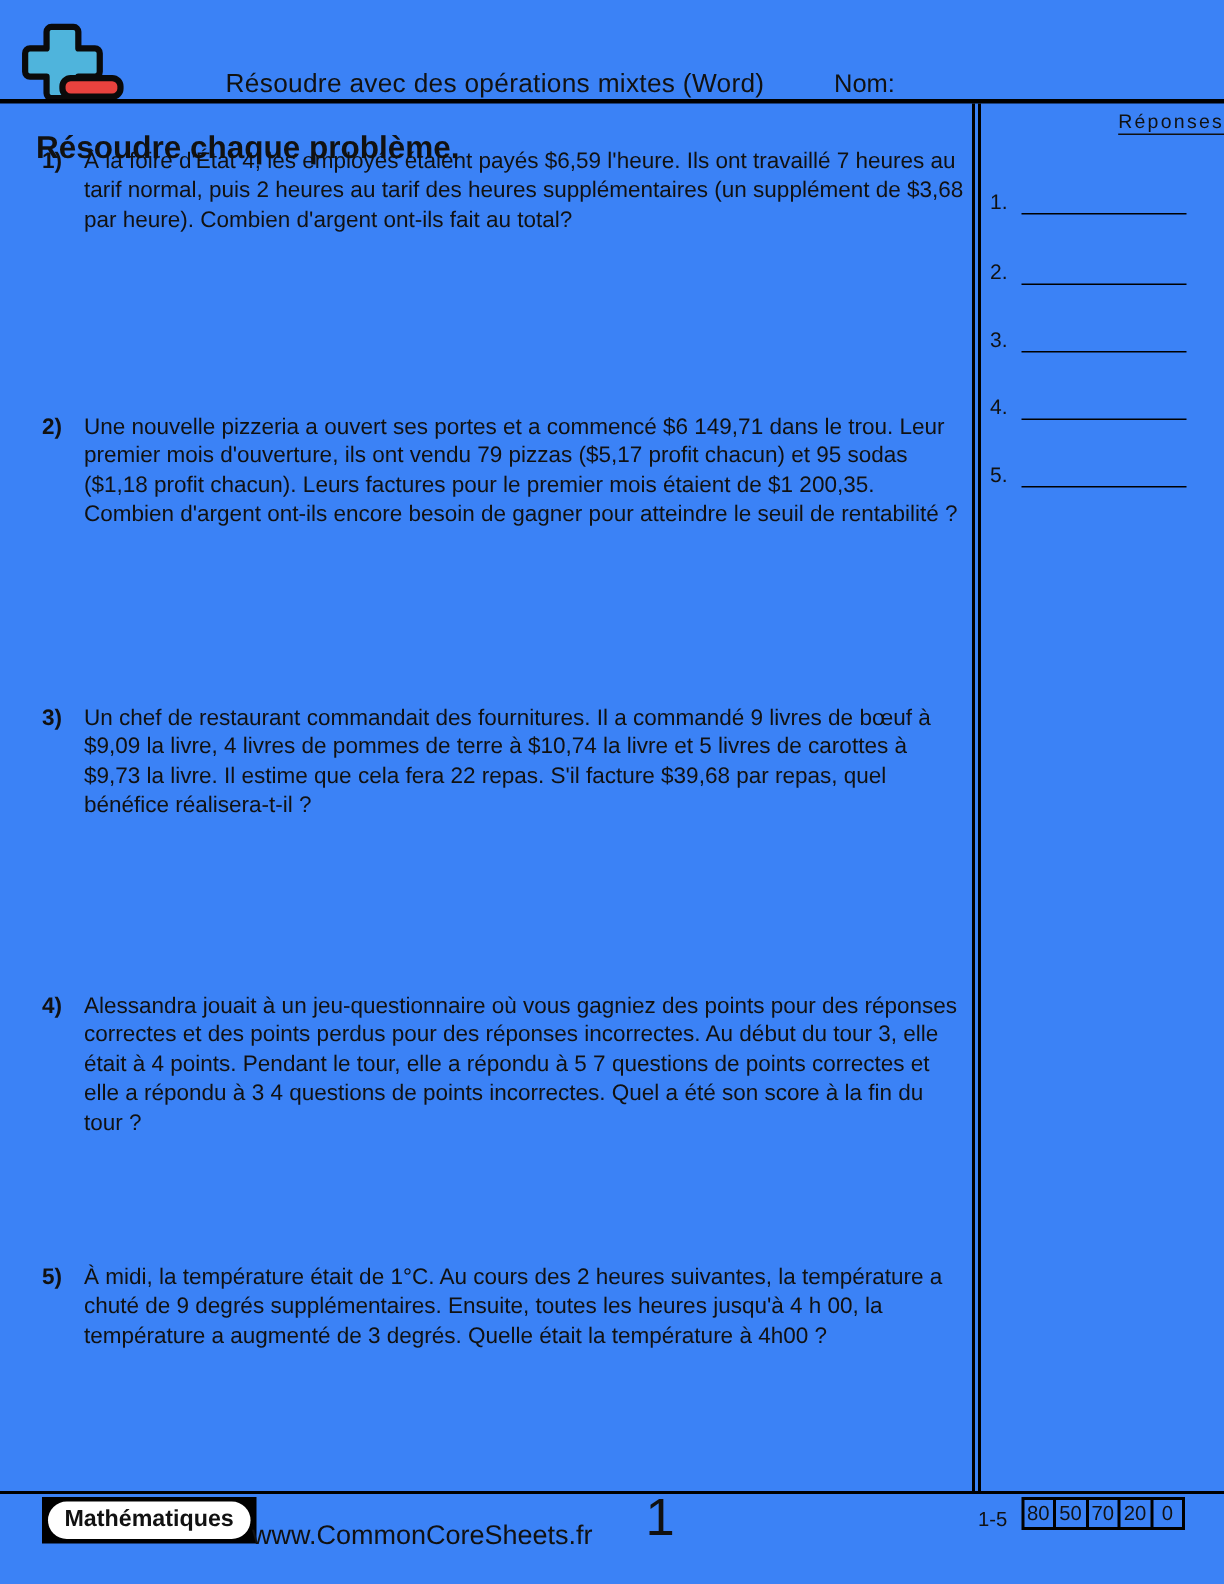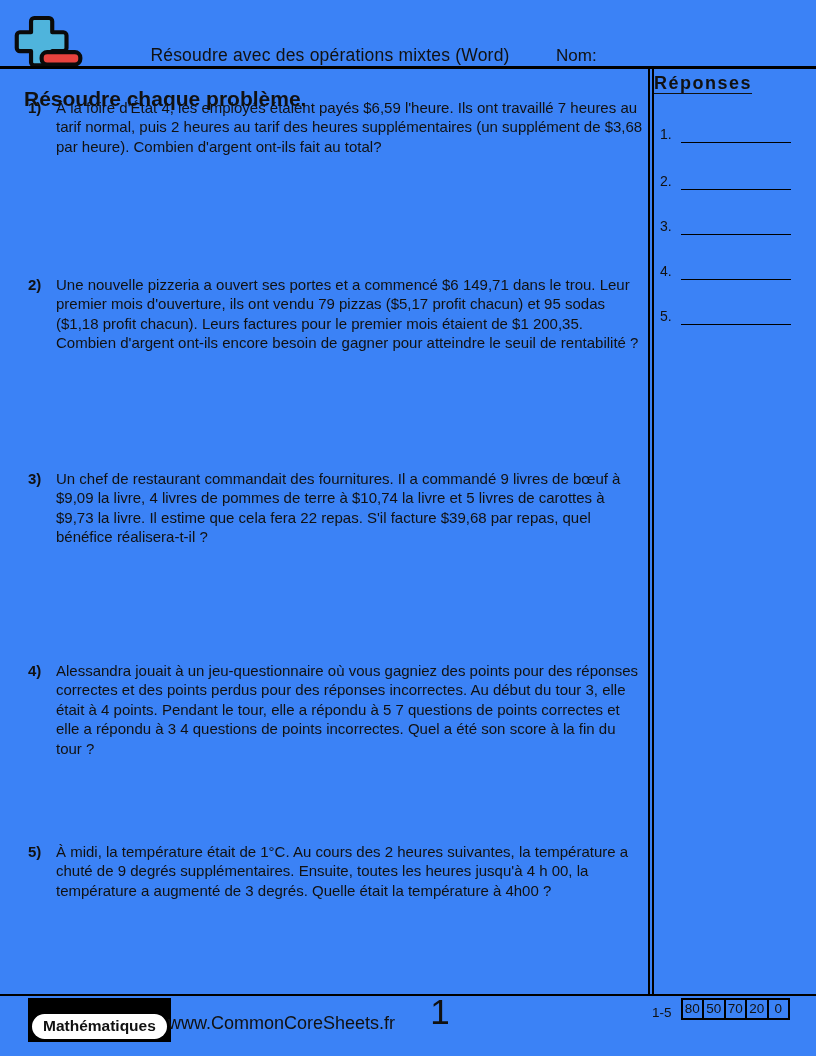--- a/index.html
+++ b/index.html
@@ -35,39 +35,39 @@
 
   .problem { position:absolute; left:28px; width:616px; display:flex; }
   .problem-num { flex:0 0 24px; font-weight:bold; font-size:15px; line-height:19.4px; }
   .problem-text { flex:1; font-size:15px; line-height:19.4px; padding-left:4px; }
   .p1 { top:29px; } .p2 { top:206px; } .p3 { top:400px; } .p4 { top:592px; } .p5 { top:773px; }
 
   
   .answers { position:absolute; left:654px; top:0; width:162px; height:100%; }
   .answers-title {
     position:absolute; left:0; top:4px; width:100%;
-    text-align:left; font-size:18px; font-weight:bold;
+    text-align:right; font-size:13px; font-weight:normal;
     letter-spacing:1.5px; text-decoration:underline;
     text-underline-offset:4px;
   }
   .answer-row { position:absolute; left:6px; display:flex; align-items:flex-end; }
   .a1 { top:56px; } .a2 { top:103px; } .a3 { top:148px; } .a4 { top:193px; } .a5 { top:238px; }
   .answer-num { font-size:14px; line-height:18px; }
   .answer-blank {
     display:inline-block; width:110px; height:17px;
     border-bottom:1.5px solid #000; margin-left:9px;
   }
 
   
   .footer-rule { position:absolute; left:0; top:994px; width:816px; height:2px; background:#000; }
   .footer { position:absolute; left:0; top:996px; width:816px; height:60px; }
   .badge { position:absolute; left:28px; top:2px; background:#000; padding:3px 4px; }
   .badge-inner {
     background:#fff; border-radius:15px; padding:3px 11px 4px;
-    font-weight:bold; font-size:15.5px; white-space:nowrap;margin-top:13px;
+    font-weight:bold; font-size:15.5px; white-space:nowrap;
   }
   .site { position:absolute; left:168px; top:17px; font-size:18px; }
   .pagenum { position:absolute; left:405px; top:-4px; width:70px; text-align:center; font-size:35px; font-weight:400; }
   .score { position:absolute; right:26px; top:2px; display:flex; align-items:flex-end; }
   .range { font-size:13.5px; margin-right:9px; }
   .cells { display:flex; border:2px solid #000; }
   .cell {
     width:19.5px; height:18px; border-left:2px solid #000;
     text-align:center; font-size:13.5px; line-height:18px;
   }

